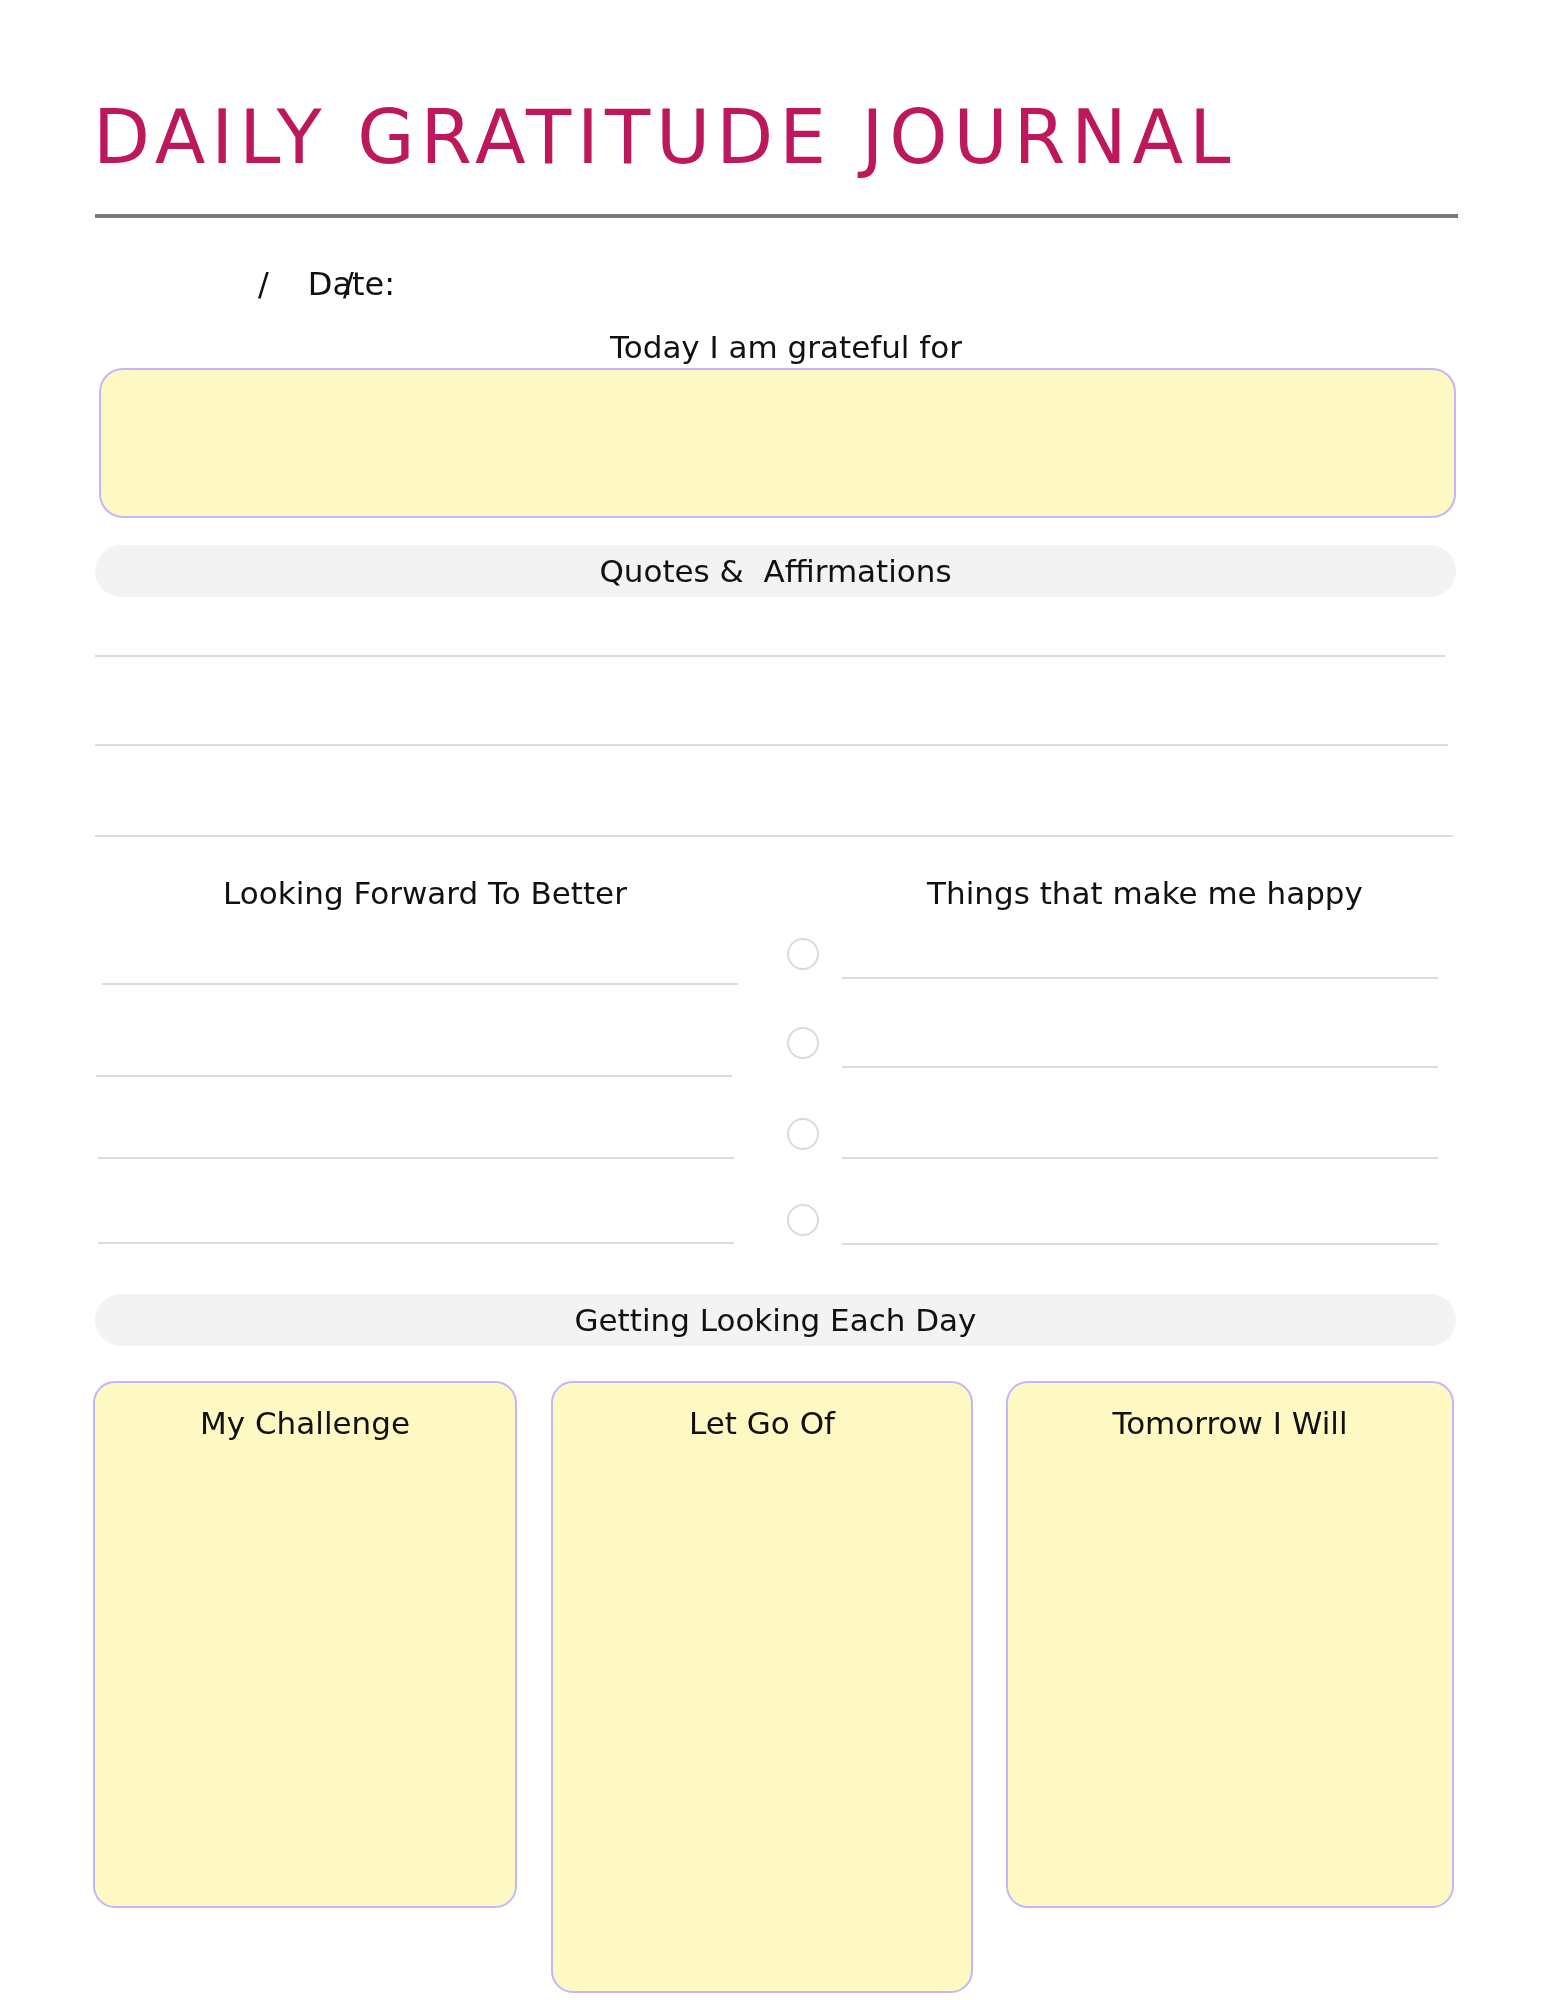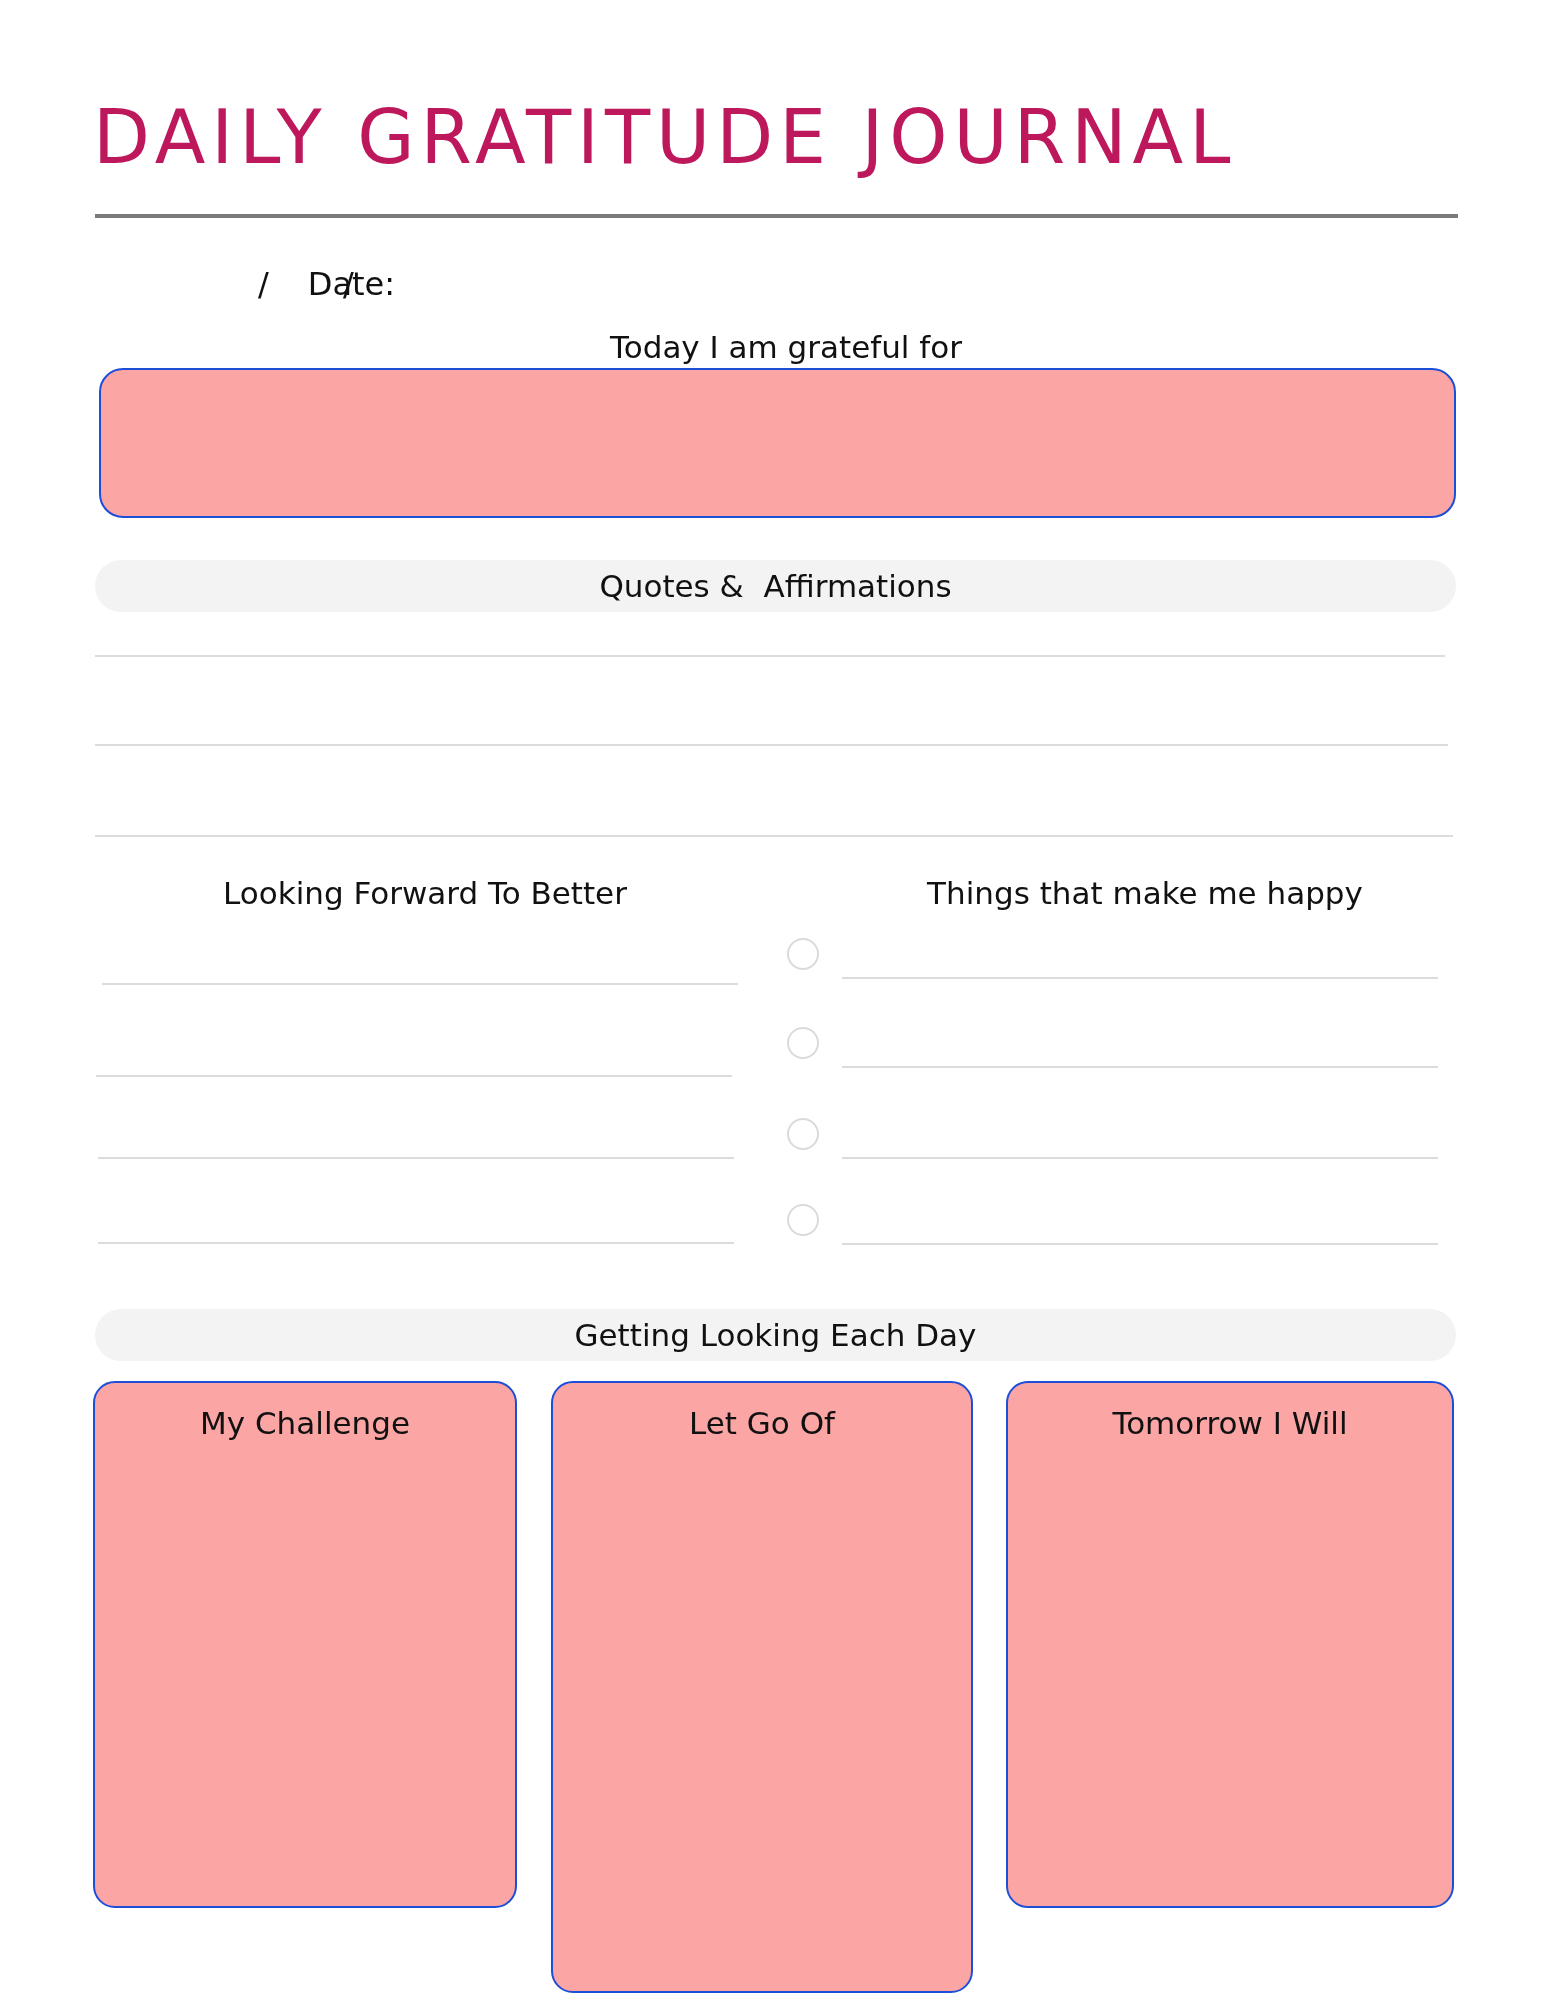--- a/index.html
+++ b/index.html
@@ -10,25 +10,25 @@
   .abs { position:absolute; }
   .title {
     left:93px; top:92px; font-size:74px; letter-spacing:6px;
     font-weight:normal; line-height:90px; white-space:nowrap; color:#be185d;
   }
   .title-rule { left:95px; top:214px; width:1363px; height:4px; background:#7a7a7a; }
   .date-row { left:95px; top:262px; font-size:32px; line-height:44px; white-space:nowrap; }
   .date-slash { position:absolute; top:0; font-size:32px; }
   .label { font-size:31px; line-height:40px; white-space:nowrap; text-align:center; color:#111; }
   .box {
-    border:2px solid #1d4ed8; border-radius:22px; background:#fca5a5; box-sizing:border-box;
+    border:2px solid #c4b5fd; border-radius:22px; background:#fef9c3; box-sizing:border-box;
   }
   .band {
     background:#f3f3f3; border-radius:26px; display:flex; align-items:center; justify-content:center;
-    font-size:31px; white-space:pre; color:#111;margin-top:15px;
+    font-size:31px; white-space:pre; color:#111;
   }
   .line { height:2px; background:#dedbdb; }
   .circle { width:32px; height:32px; border:2px solid #dcd9d9; border-radius:50%; box-sizing:border-box; }
   .card-title { position:absolute; left:0; right:0; top:20px; text-align:center; font-size:31px; line-height:40px; white-space:nowrap; }
 </style>
 </head>
 <body>
 
 <div class="abs title">DAILY GRATITUDE JOURNAL</div>
 <div class="abs title-rule"></div>

